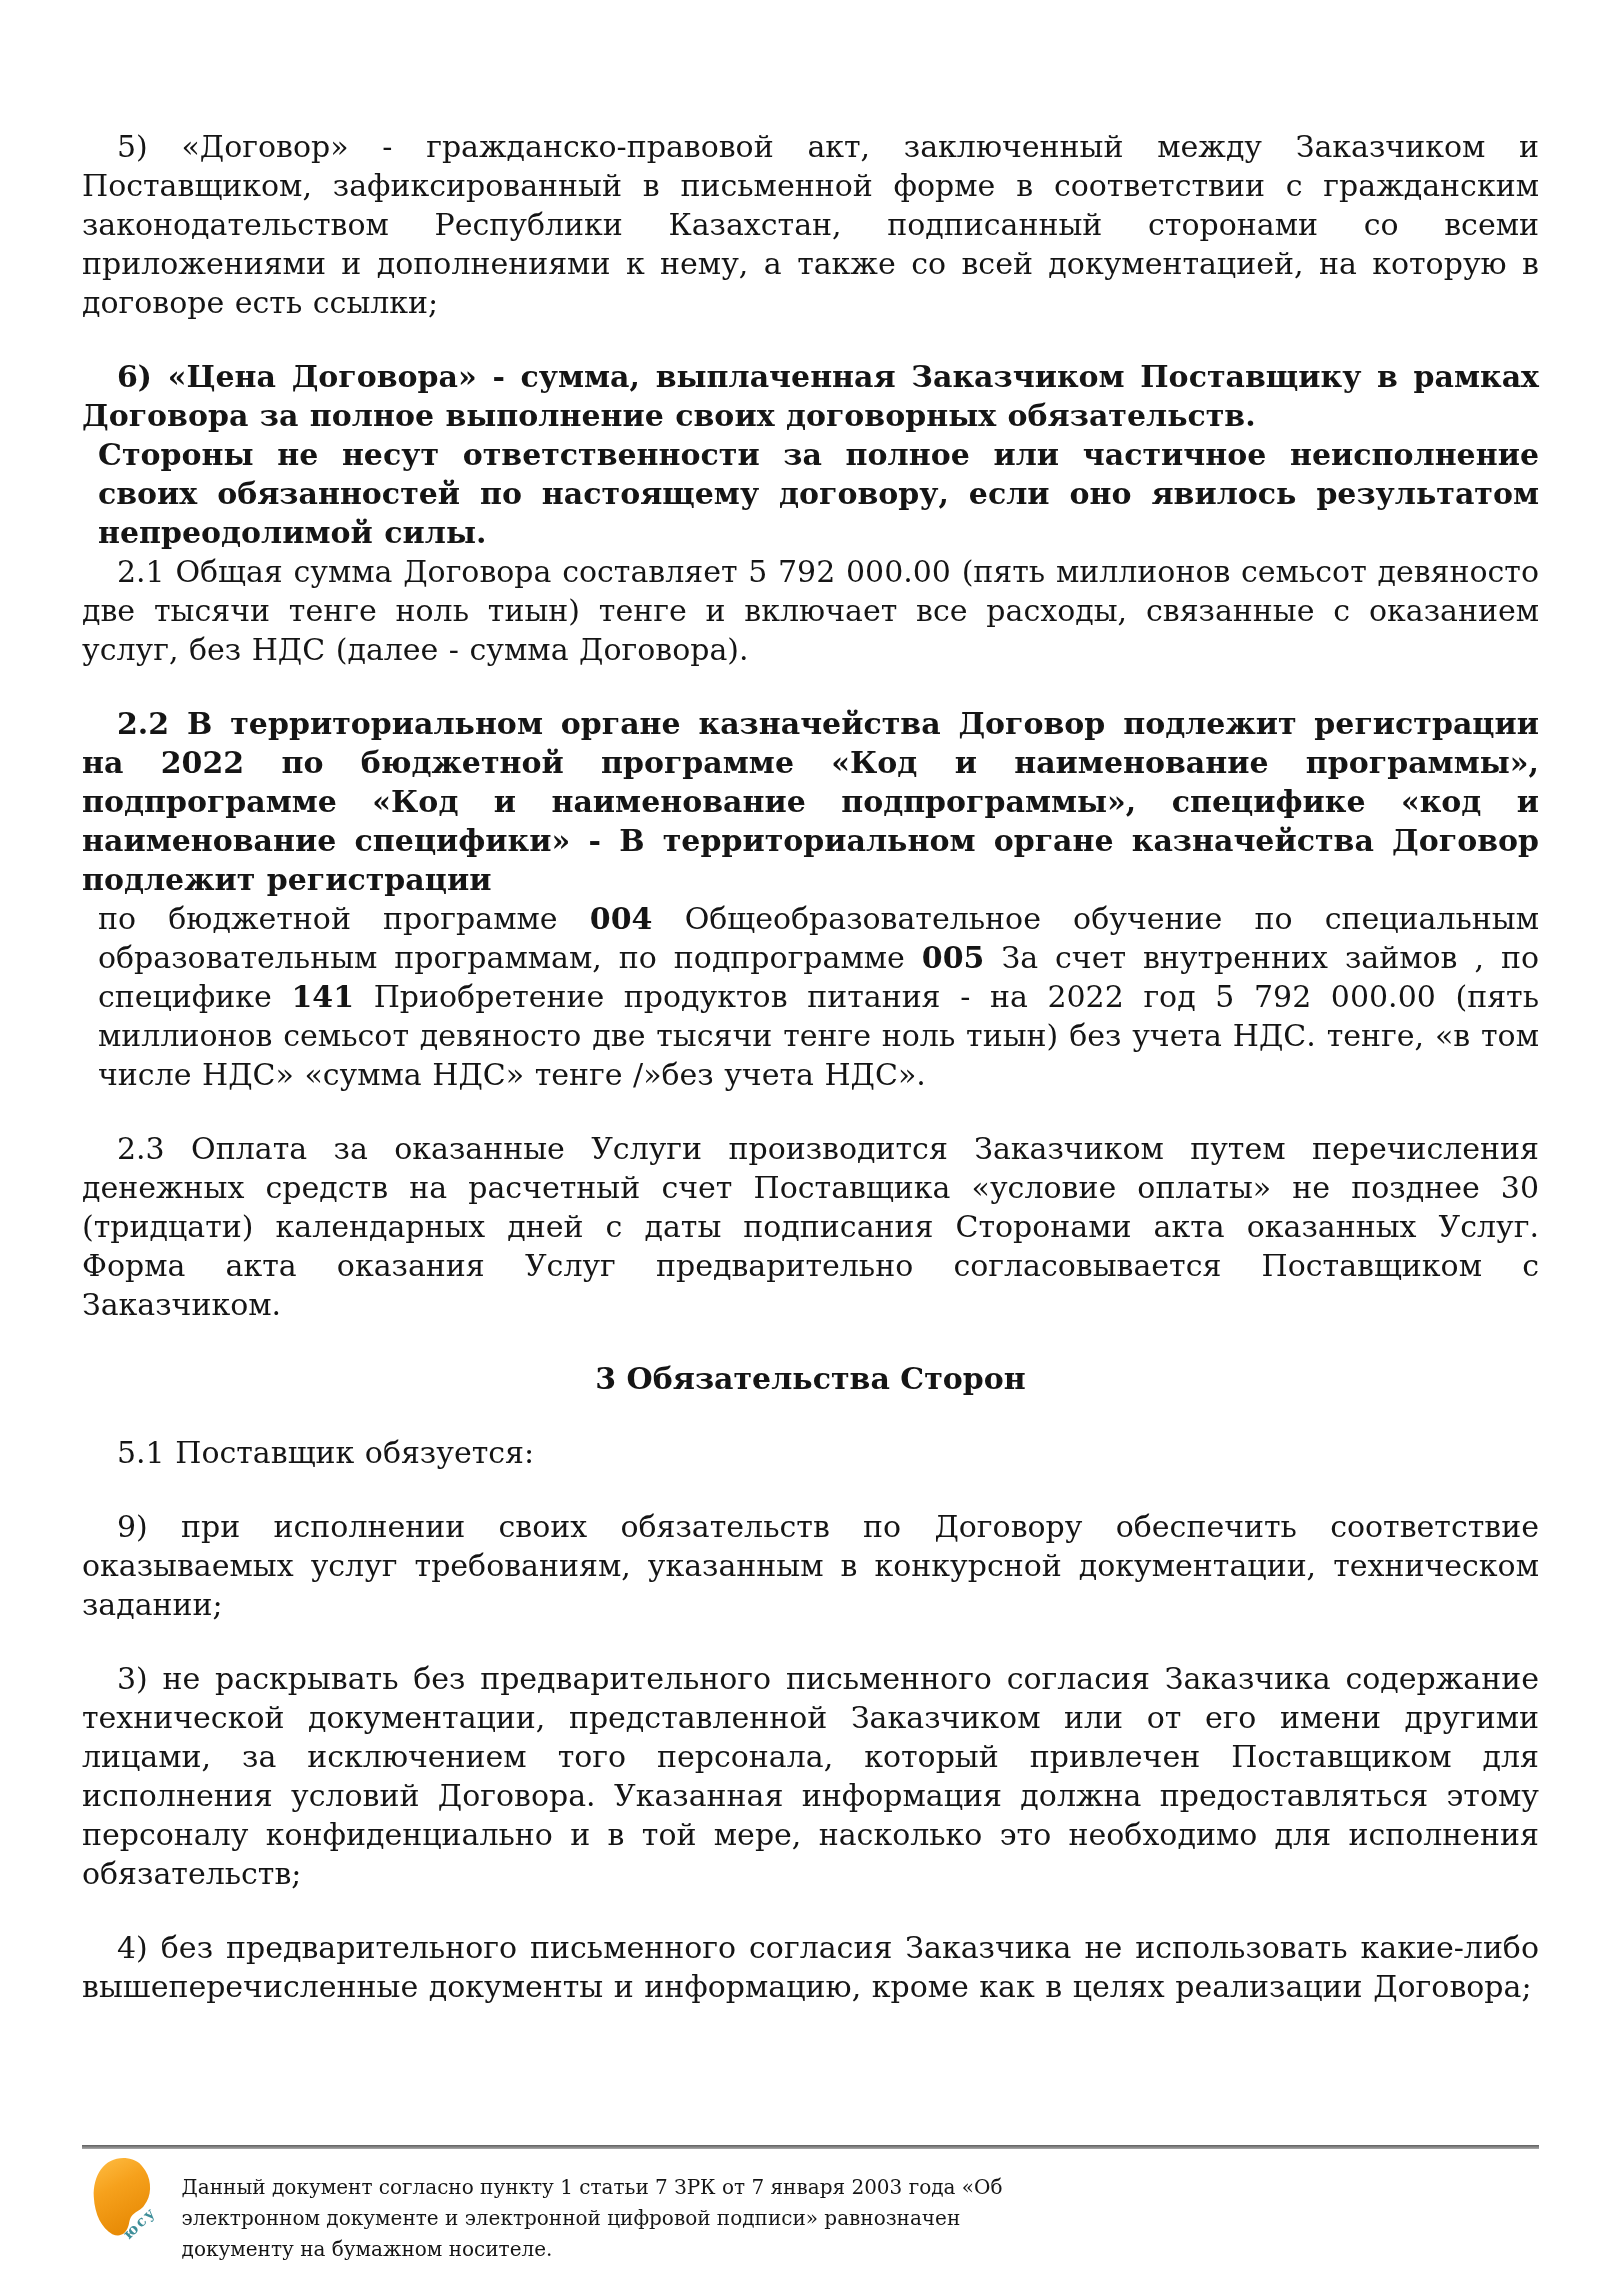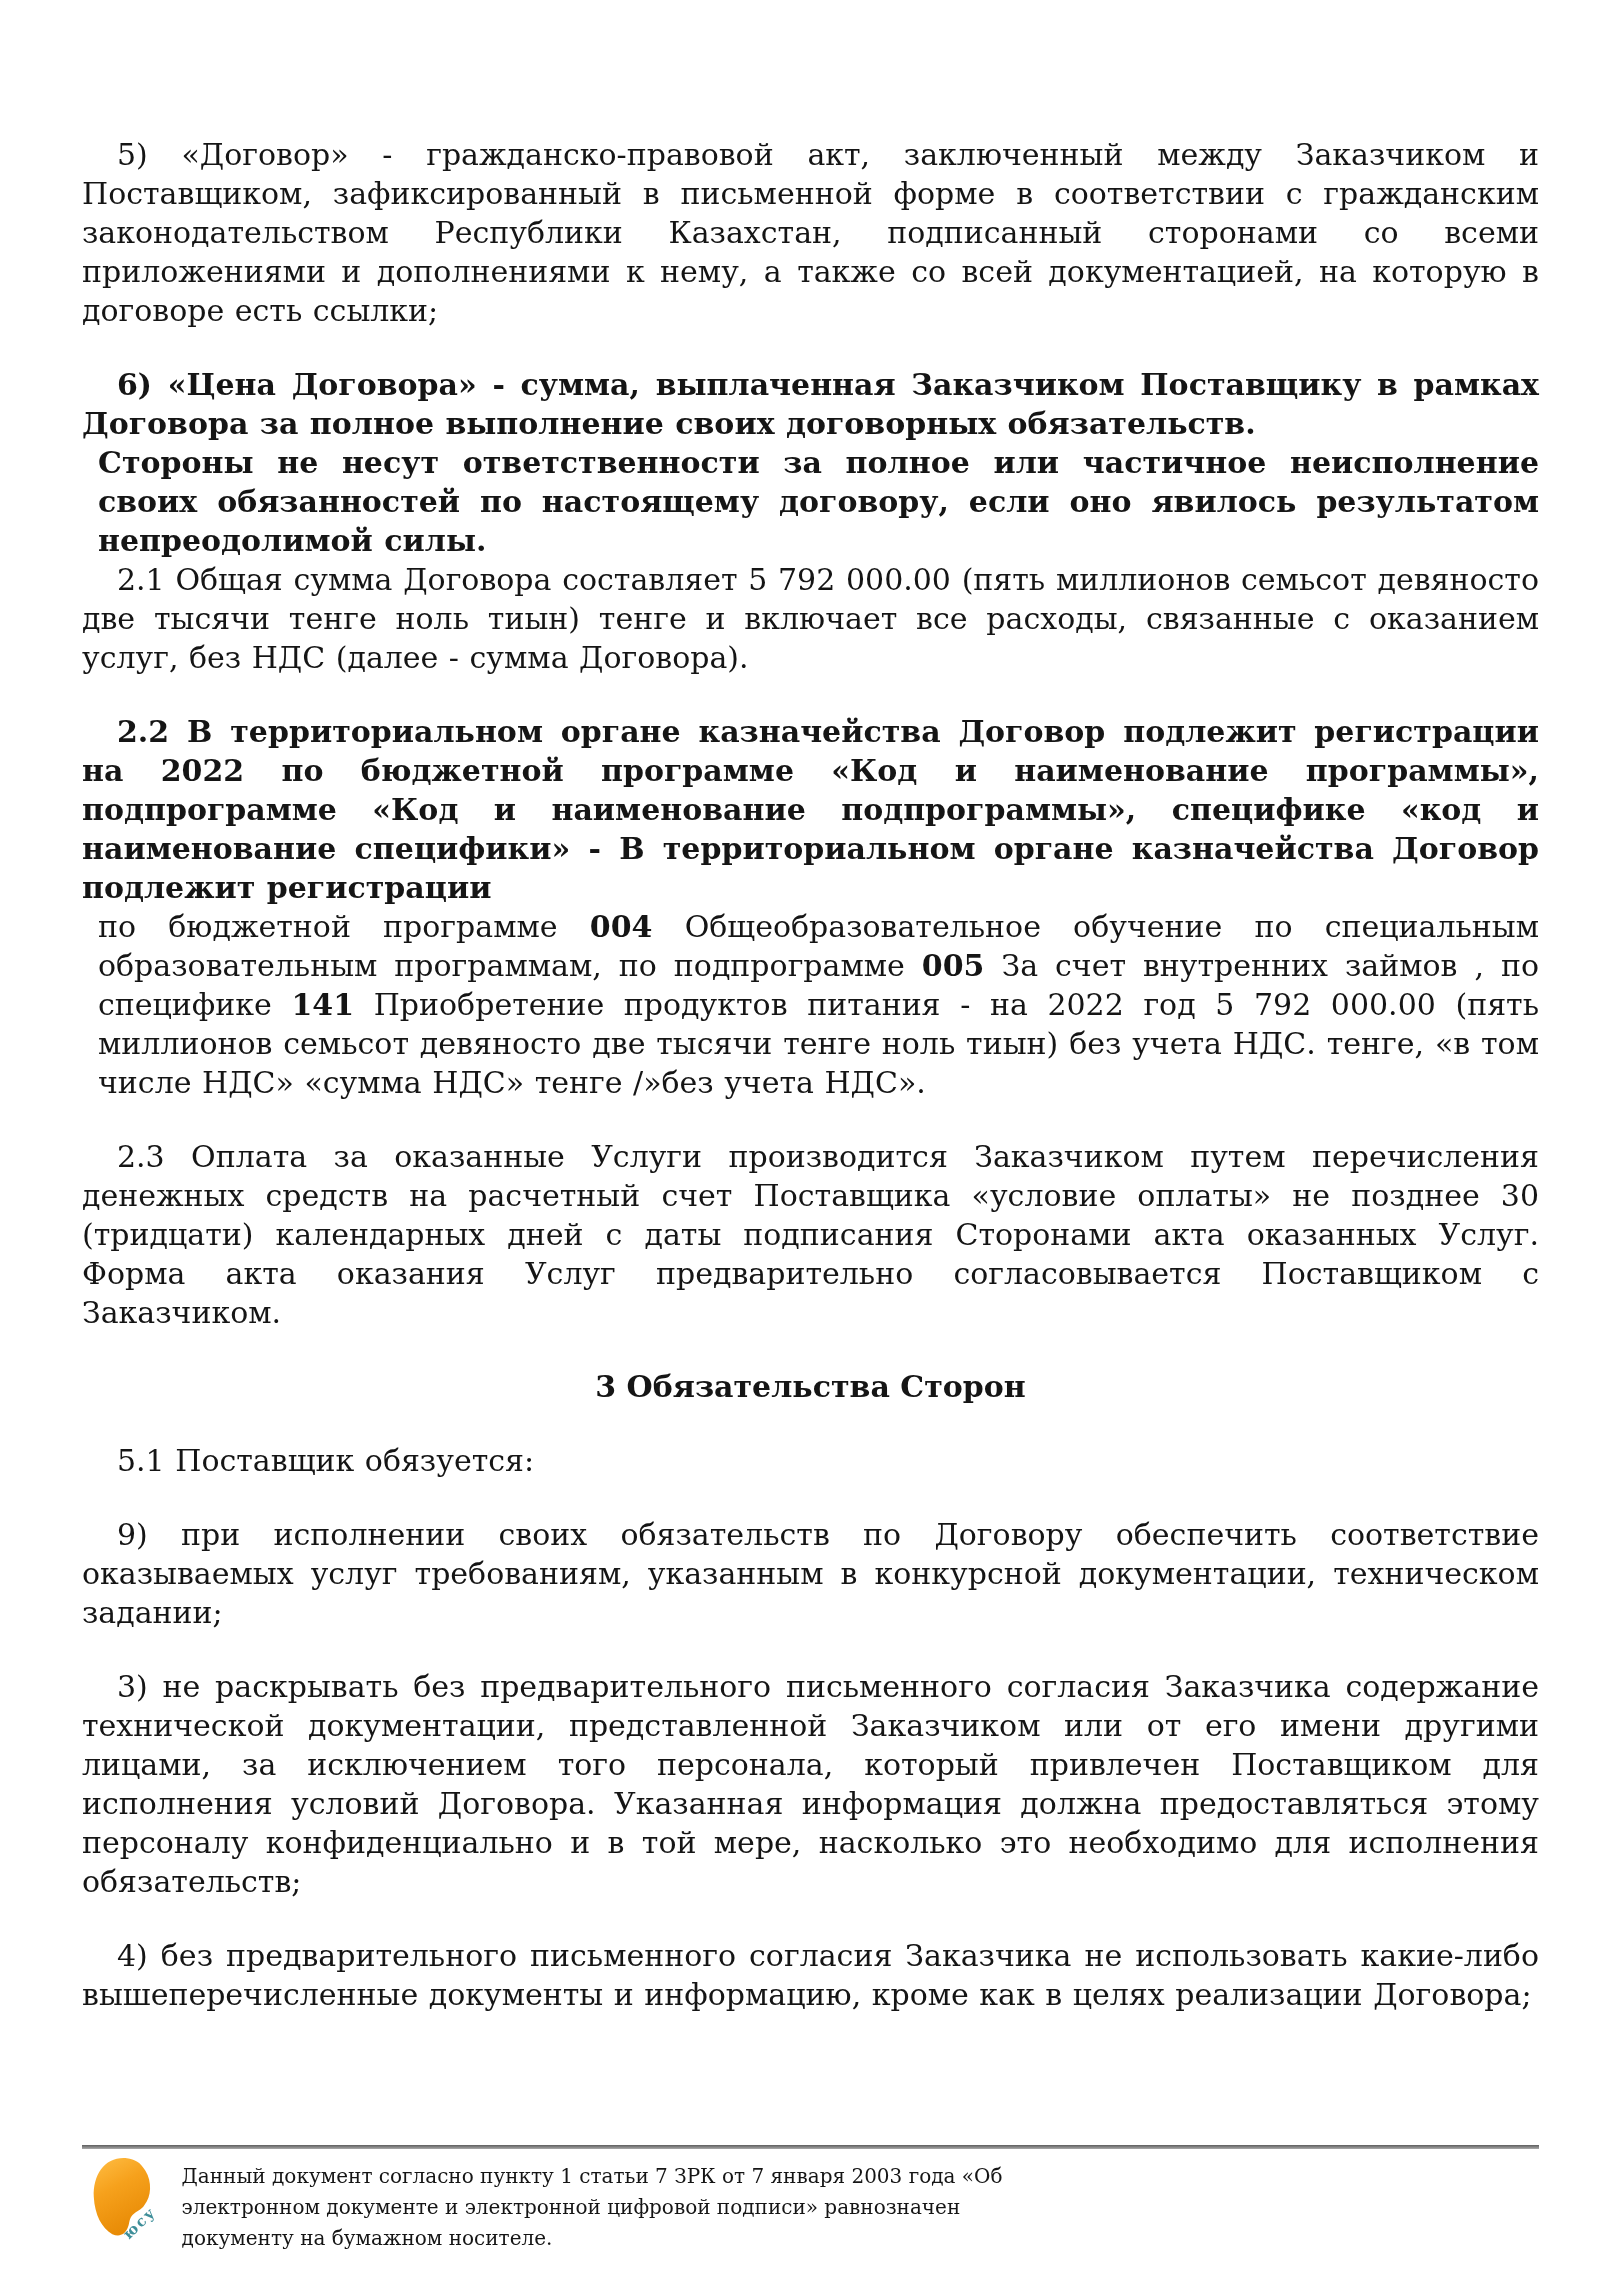--- a/index.html
+++ b/index.html
@@ -8,21 +8,21 @@
     width: 1621px;
     height: 2293px;
     background: #ffffff;
     font-family: "DejaVu Serif", "Liberation Serif", serif;
     color: #151515;
   }
   .page {
     position: absolute;
     left: 82px;
     right: 82px;
-    top: 135px;
+    top: 127px;
   }
   .para {
     font-size: 30px;
     line-height: 39px;
     margin: 0 0 35px 0;
     text-indent: 35px;
     text-align: justify;
     word-spacing: 1px;
   }
   .tight    { margin-bottom: 0; font-weight: bold; }
@@ -51,21 +51,21 @@
     top: 2154px;
     display: flex;
     align-items: flex-start;
     gap: 19.6px;
   }
   .logo-box { width: 76px; height: 94px; flex: 0 0 auto; }
   .footer-note {
     font-size: 20px;
     line-height: 31px;
     max-width: 863px;
-    margin-top: 7px;
+    margin-top: 18px;
     text-align: left;
   }
 </style>
 </head>
 <body>
 
 <div class="page">
 
   <p class="para">5) «Договор» - гражданско-правовой акт, заключенный между Заказчиком и Поставщиком, зафиксированный в письменной форме в соответствии с гражданским законодательством Республики Казахстан, подписанный сторонами со всеми приложениями и дополнениями к нему, а также со всей документацией, на которую в договоре есть ссылки;</p>
 

